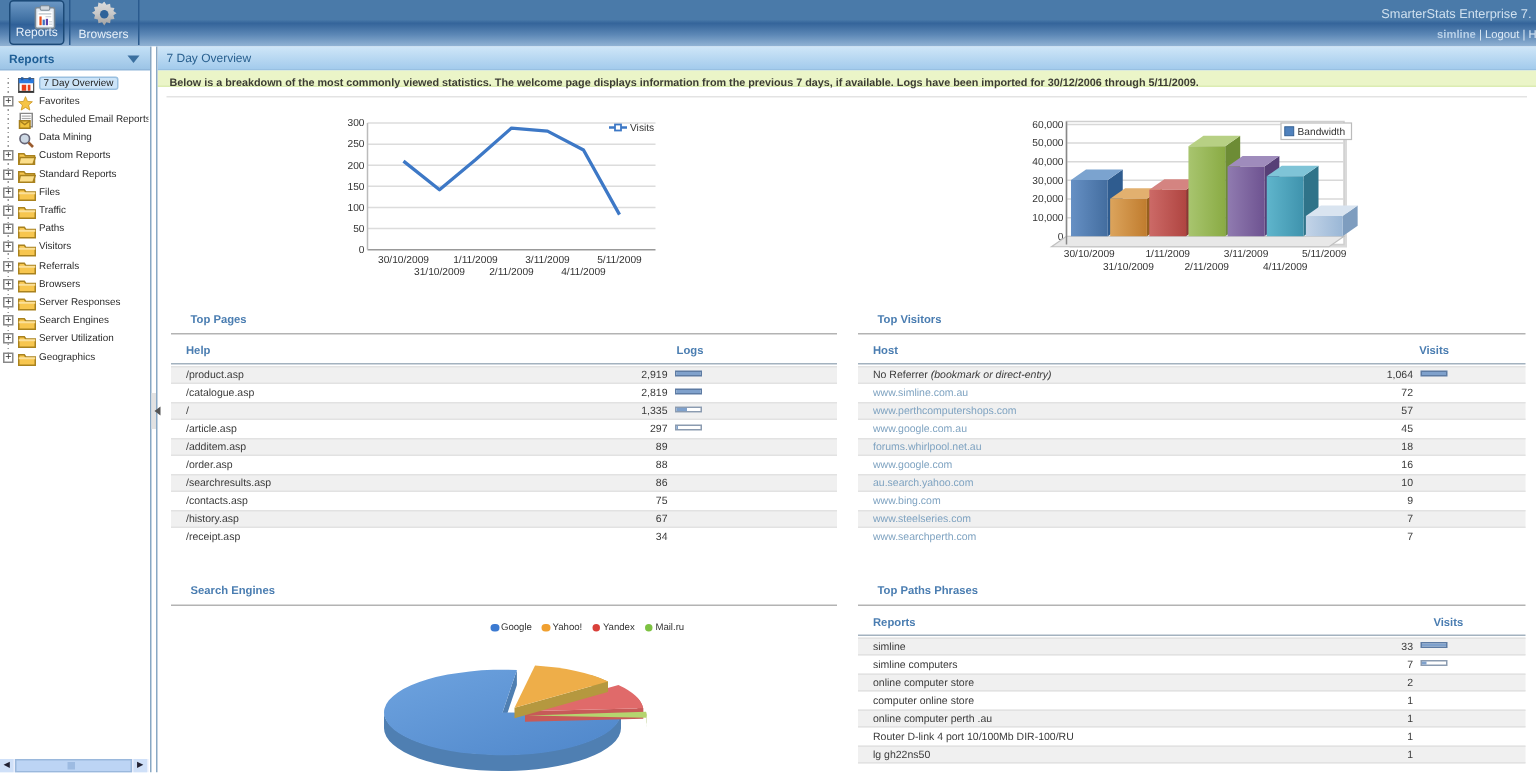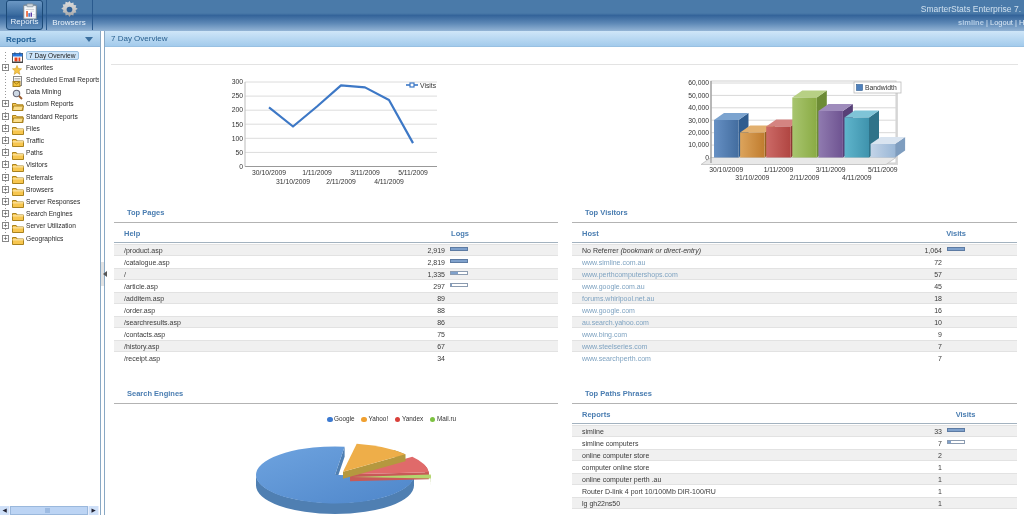--- a/index.html
+++ b/index.html
@@ -94,20 +94,23 @@
  </div>
  <div id="brand">SmarterStats Enterprise 7.</div>
  <div id="userline"><b>simline</b> | Logout | Help</div>
 </div>
 <div id="sidehdr">
       <span class="t">Reports</span>
       <span class="ar"></span>
     </div>
 <div id="titlebar">
       <span>7 Day Overview</span>
+    </div>
+<div id="msgbar">
+      <span>Below is a breakdown of the most commonly viewed statistics. The welcome page displays information from the previous 7 days, if available. Logs have been imported for 30/12/2006 through 5/11/2009.</span>
     </div>
 <div id="subline"></div>
 <div id="split"></div>
 <div id="splitbtn"></div>
 <div style="position:absolute;left:0;top:48px;width:99px;height:458px;background:#fff;overflow:hidden">
 <div style="position:absolute;left:5px;top:4px;width:1px;height:188px;background-image:repeating-linear-gradient(#999 0 1px,transparent 1px 3px)"></div>
 <div style="position:absolute;left:0;top:1.0px;height:12px;width:99px;white-space:nowrap">
 <span style="position:absolute;left:12px;top:0px"><svg width="11" height="11" viewBox="0 0 11 11">
             <rect x="0.5" y="1.5" width="10" height="9" fill="#fff" stroke="#555"></rect>
             <rect x="0.5" y="1.5" width="10" height="3" fill="#2a7ae0"></rect>

